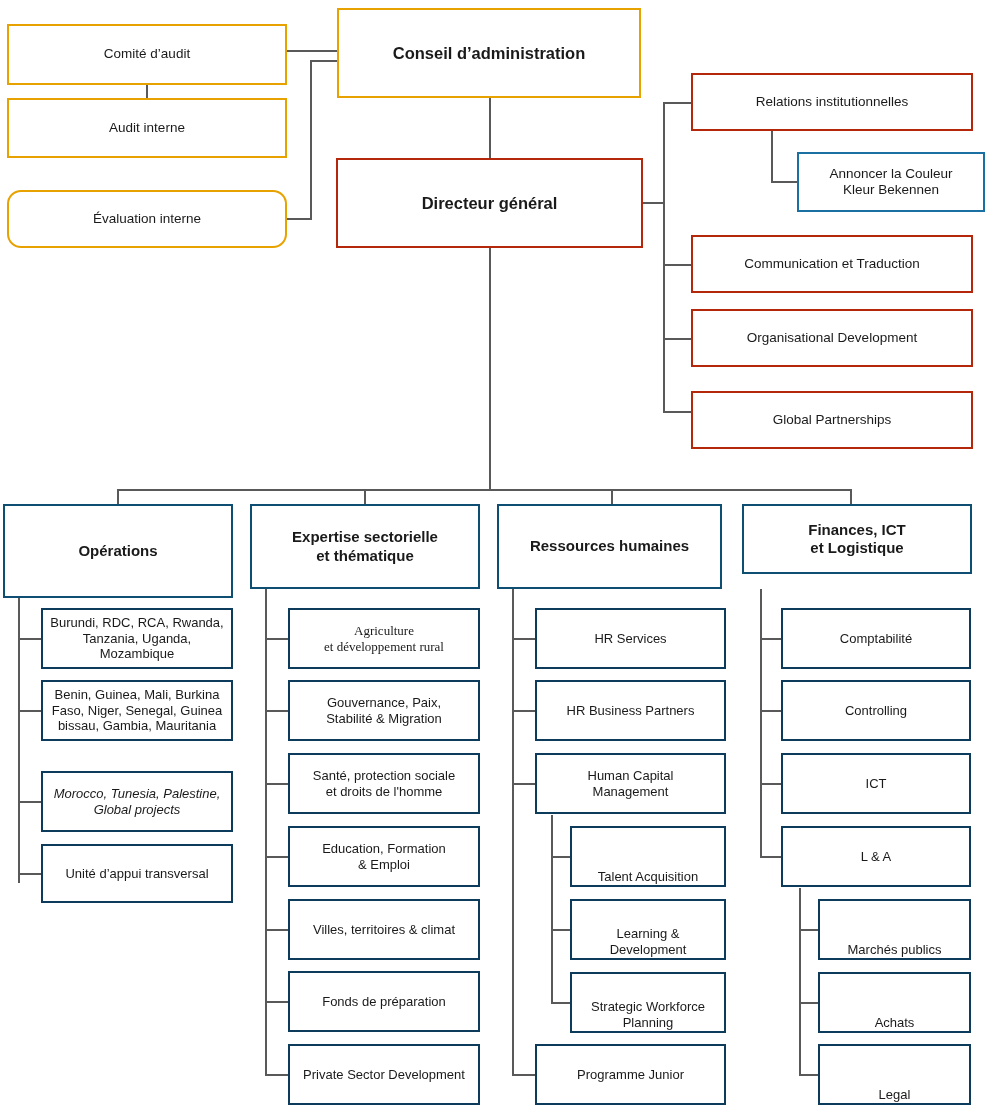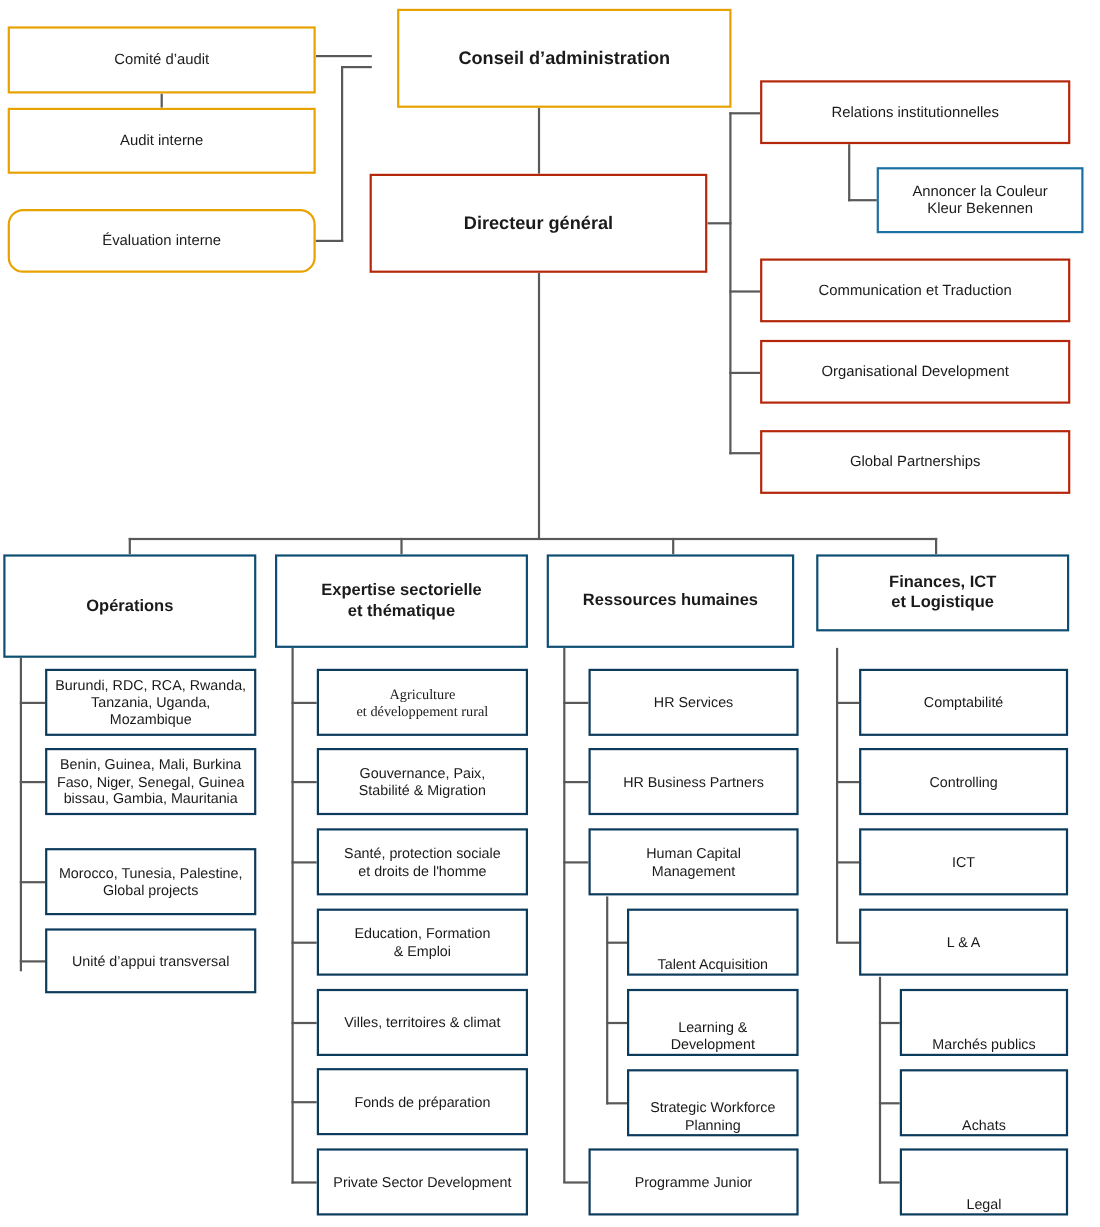--- a/index.html
+++ b/index.html
@@ -144,21 +144,21 @@
   <div class="ln" style="left:760px; top:638px; width:22px; height:2px;"></div>
   <div class="ln" style="left:760px; top:710px; width:22px; height:2px;"></div>
   <div class="ln" style="left:760px; top:783px; width:22px; height:2px;"></div>
   <div class="ln" style="left:760px; top:856px; width:22px; height:2px;"></div>
 
   <div class="ln" style="left:799px; top:888px; width:2px; height:188px;"></div>
   <div class="ln" style="left:799px; top:929px; width:19px; height:2px;"></div>
   <div class="ln" style="left:799px; top:1002px; width:19px; height:2px;"></div>
   <div class="ln" style="left:799px; top:1074px; width:19px; height:2px;"></div>
 
-  <div class="node exec" style="left:337px; top:8px; width:304px; height:90px;margin-left:24px;">
+  <div class="node exec" style="left:337px; top:8px; width:304px; height:90px;">
     <span class="lbl">Conseil d’administration</span>
   </div>
   <div class="node exec dg" style="left:336px; top:158px; width:307px; height:90px;">
     <span class="lbl">Directeur général</span>
   </div>
 
   <div class="node orange" style="left:7px; top:24px; width:280px; height:61px;">
     <span class="lbl">Comité d’audit</span>
   </div>
   <div class="node orange" style="left:7px; top:98px; width:280px; height:60px;">
@@ -191,21 +191,21 @@
   <div class="node sub" style="left:41px; top:608px; width:192px; height:61px;">
     <span class="lbl">Burundi, RDC, RCA, Rwanda,
 Tanzania, Uganda,
 Mozambique</span>
   </div>
   <div class="node sub" style="left:41px; top:680px; width:192px; height:61px;">
     <span class="lbl">Benin, Guinea, Mali, Burkina
 Faso, Niger, Senegal, Guinea
 bissau, Gambia, Mauritania</span>
   </div>
-  <div class="node sub" style="left:41px; top:771px; width:192px; height:61px;">
+  <div class="node sub" style="left:41px; top:771px; width:192px; height:61px;font-style:italic;">
     <span class="lbl">Morocco, Tunesia, Palestine,
 Global projects</span>
   </div>
   <div class="node sub" style="left:41px; top:844px; width:192px; height:59px;">
     <span class="lbl">Unité d’appui transversal</span>
   </div>
 
   <div class="node dept" style="left:250px; top:504px; width:230px; height:85px;">
     <span class="lbl">Expertise sectorielle
 et thématique</span>

